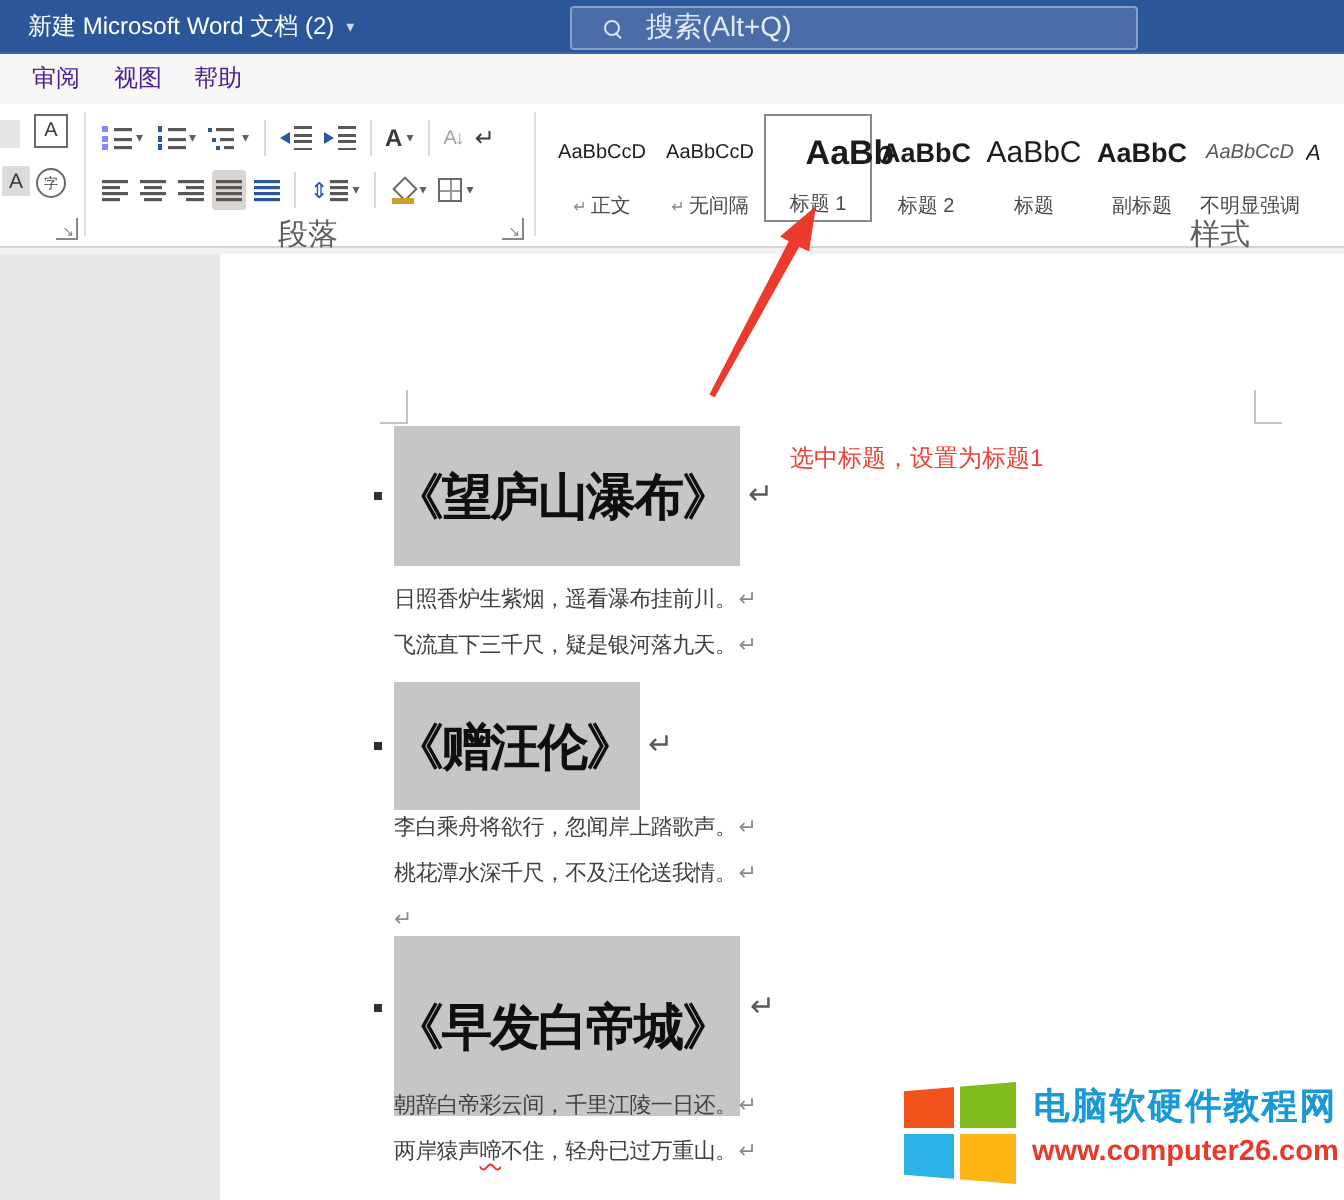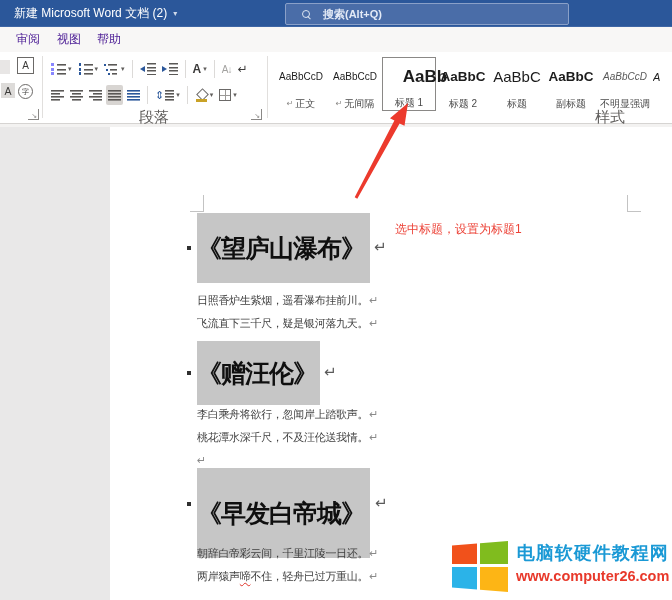--- a/index.html
+++ b/index.html
@@ -8,21 +8,21 @@
 
   
   .titlebar{position:absolute;left:0;top:0;width:672px;height:26px;background:#2b579a;border-bottom:1px solid #3e66a5;}
   .app-title{position:absolute;left:14px;top:0;height:26px;line-height:26px;color:#fff;font-size:12px;white-space:nowrap;}
   .title-caret{position:relative;top:-1px;margin-left:6px;font-size:8px;color:#cfd9ea;}
   .searchbox{position:absolute;left:285px;top:3px;width:282px;height:20px;background:#4a6da8;
              border:1px solid #8fa0c44;border:1px solid #8aa0c8;border-radius:2px;display:flex;align-items:center;}
   .mag{position:relative;width:9px;height:9px;margin-left:16px;}
   .mag::before{content:"";position:absolute;left:0;top:0;width:6px;height:6px;border:1.4px solid #dbe4f2;border-radius:50%;}
   .mag::after{content:"";position:absolute;left:6px;top:6px;width:4px;height:1.4px;background:#dbe4f2;transform:rotate(45deg);transform-origin:0 0;}
-  .search-text{margin-left:12px;color:#e3eaf6;font-size:11px;font-weight:bold;}
+  .search-text{margin-left:12px;color:#e3eaf6;font-size:14px;}
 
   
   .menubar{position:absolute;left:0;top:27px;width:672px;height:25px;background:#f8f7f6;}
   .menu-tab{position:absolute;top:0;height:25px;line-height:25px;font-size:12px;color:#4c1d95;}
   .tab-review{left:16px}.tab-view{left:57px}.tab-help{left:97px}
 
   
   .ribbon{position:absolute;left:0;top:52px;width:672px;height:71px;background:#fff;border-bottom:1px solid #d6d4d2;}
   .ribbon-strip{position:absolute;left:0;top:124px;width:672px;height:3px;background:#f3f2f1;}
   .vsep{position:absolute;top:4px;height:62px;width:1px;background:#e1dfdd;}

